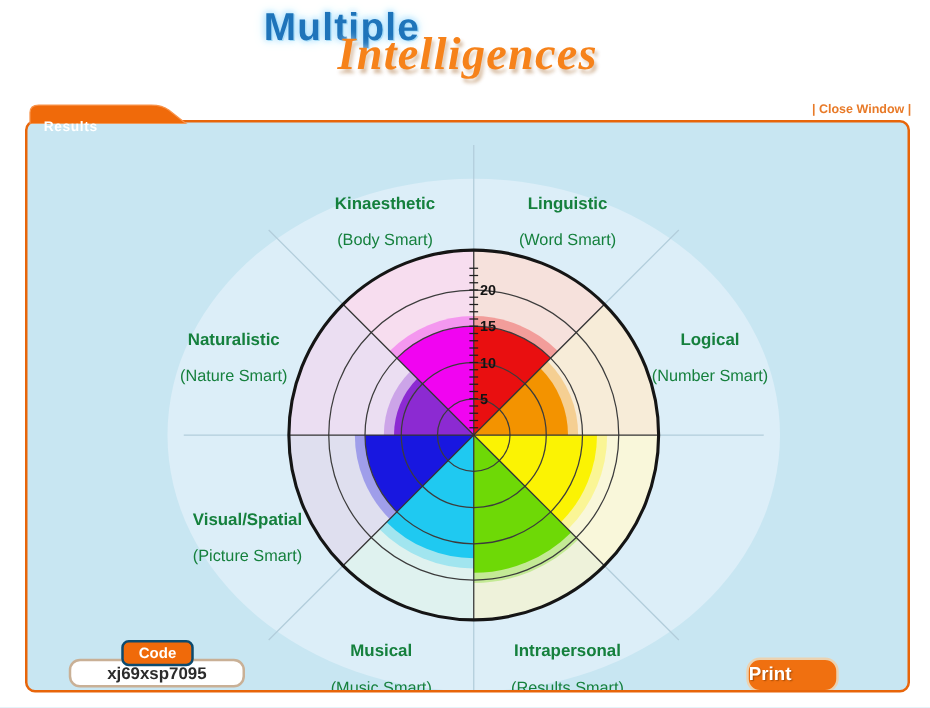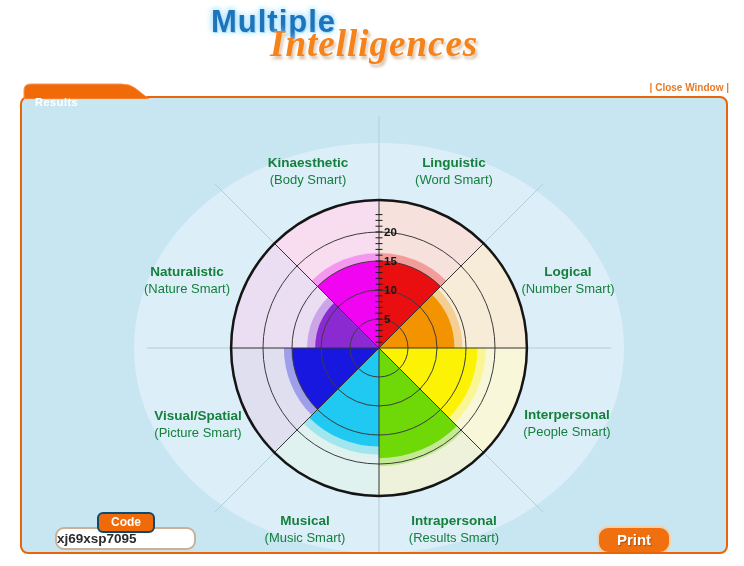--- a/index.html
+++ b/index.html
@@ -34,45 +34,45 @@
   
   #panel{
     position:absolute;left:20px;top:96px;width:704px;height:454px;
     background:#c8e6f2;border:2px solid #e8650a;border-radius:8px;
     overflow:hidden;
   }
   #wheel{position:absolute;left:0;top:0;}
   
   .wheel-label{position:absolute;width:170px;text-align:center;color:#15803d;line-height:17px;}
   .wheel-label .wl-name{font-size:13.5px;font-weight:bold;}
-  .wheel-label .wl-sub{font-size:13px;}
+  .wheel-label .wl-sub{font-size:13px;margin-top:12px;}
   #lbl-kinaesthetic{left:201px;top:56px;}
   #lbl-linguistic{left:347px;top:56px;}
   #lbl-naturalistic{left:80px;top:165px;}
   #lbl-logical{left:461px;top:165px;}
   #lbl-visual{left:91px;top:309px;text-align:center;}
   #lbl-interpersonal{left:460px;top:308px;}
   #lbl-musical{left:198px;top:414px;}
   #lbl-intrapersonal{left:347px;top:414px;}
   
   #code-tab{
     position:absolute;left:75px;top:414px;width:54px;height:17px;
     background:#f06a0a;border:2px solid #0c4a6e;border-radius:6px;
     color:#ffffff;font-size:12px;font-weight:bold;text-align:center;line-height:16px;z-index:2;
   }
   #code-value{
     position:absolute;left:33px;top:429px;width:137px;height:19px;
     background:#ffffff;border:2px solid #c9b096;border-radius:9px;
-    font-size:13.5px;font-weight:bold;color:#2b2b2b;text-align:left;line-height:19px;z-index:1;
+    font-size:13.5px;font-weight:bold;color:#2b2b2b;text-align:center;line-height:19px;z-index:1;
   }
   
   #print-button{
     position:absolute;left:575px;top:428px;width:70px;height:24px;
     background:#f07010;border:2px solid #ecd2b0;border-radius:11px;
-    color:#ffffff;font-size:15px;font-weight:bold;text-align:center;line-height:23px;
+    color:#ffffff;font-size:15px;font-weight:bold;text-align:left;line-height:23px;
     text-shadow:1px 1px 1px rgba(90,40,0,.45);cursor:pointer;
   }
 </style>
 </head>
 <body>
 
 <div id="title-line1">Multiple</div>
 <div id="title-line2">Intelligences</div>
 
 <div id="close-window">| Close Window |</div>
@@ -175,24 +175,20 @@
     <div class="wl-sub">(Word Smart)</div>
   </div>
   <div class="wheel-label" id="lbl-logical">
     <div class="wl-name">Logical</div>
     <div class="wl-sub">(Number Smart)</div>
   </div>
   <div class="wheel-label" id="lbl-visual">
     <div class="wl-name">Visual/Spatial</div>
     <div class="wl-sub">(Picture Smart)</div>
   </div>
-  <div class="wheel-label" id="lbl-interpersonal">
-    <div class="wl-name">Interpersonal</div>
-    <div class="wl-sub">(People Smart)</div>
-  </div>
   <div class="wheel-label" id="lbl-musical">
     <div class="wl-name">Musical</div>
     <div class="wl-sub">(Music Smart)</div>
   </div>
   <div class="wheel-label" id="lbl-intrapersonal">
     <div class="wl-name">Intrapersonal</div>
     <div class="wl-sub">(Results Smart)</div>
   </div>
 
   <div id="code-tab">Code</div>

